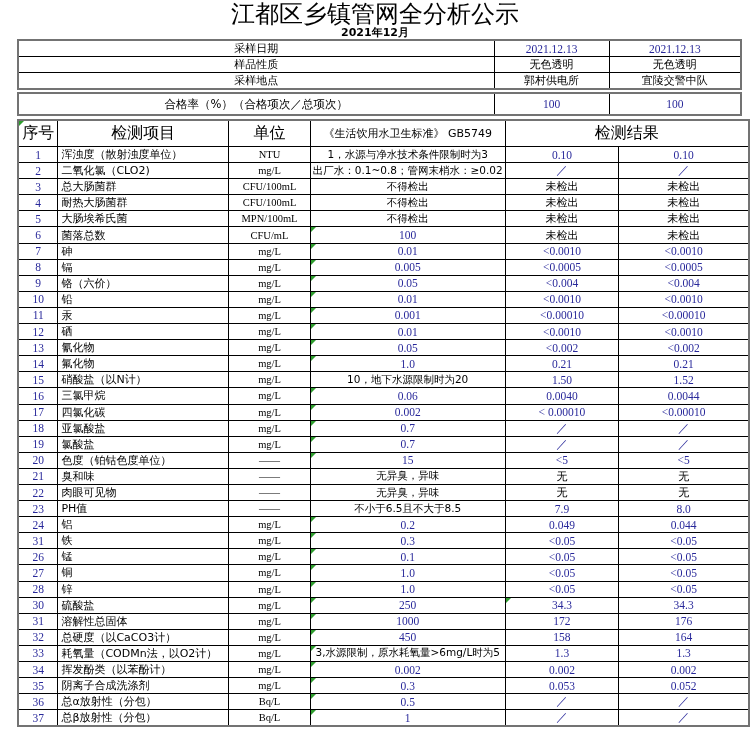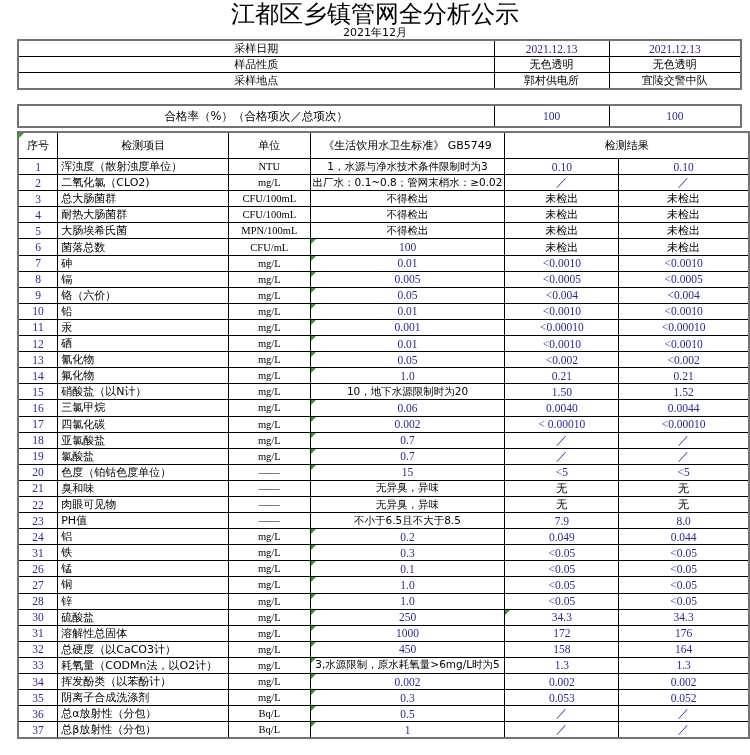--- a/index.html
+++ b/index.html
@@ -1,26 +1,26 @@
 <!DOCTYPE html>
 <html><head>
 <meta charset="utf-8">
 <style>
   html,body{margin:0;padding:0;width:750px;height:755px;background:#fff;overflow:hidden;}
   body{font-family:"DejaVu Sans",sans-serif;color:#000;}
   .title{text-align:center;font-weight:normal;font-size:24px;line-height:25px;margin-top:2px;}
-  .subtitle{text-align:center;font-weight:normal;font-size:11px;line-height:12px;}
+  .subtitle{text-align:center;font-weight:bold;font-size:11px;line-height:12px;}
   table{border-collapse:collapse;table-layout:fixed;margin-left:17px;border:2px solid #737373;}
   td,th{border:1px solid #000;font-size:11px;padding:0 2px;overflow:hidden;white-space:nowrap;
         text-align:center;font-weight:normal;height:15px;position:relative;}
   #info-table td{height:14px;}
-  #rate-table{margin-top:14px;padding-left:6px;}
+  #rate-table{margin-top:2px;padding-left:6px;}
   #rate-table td{height:20px;font-size:11.5px;}
   #main-table{margin-top:3px;}
-  #main-table th{height:25px;font-size:11px;}
+  #main-table th{height:25px;font-size:16px;}
   #main-table th.h-std{font-size:11px;text-align:center;}
   #main-table td{height:15.1px;}
   .num{font-family:"Liberation Serif","DejaVu Serif",serif;color:#28289a;font-size:11.5px;}
   .unit{font-family:"Liberation Serif","DejaVu Serif",serif;font-size:10.5px;color:#000;}
   .c-item{text-align:left;padding-left:3px;}
   .c-std:not(.num){font-size:10.5px;}
   .tri::before{content:"";position:absolute;left:0;top:0;width:0;height:0;
                border-top:5px solid #2f9e2f;border-right:5px solid transparent;}
 </style>
 </head>

